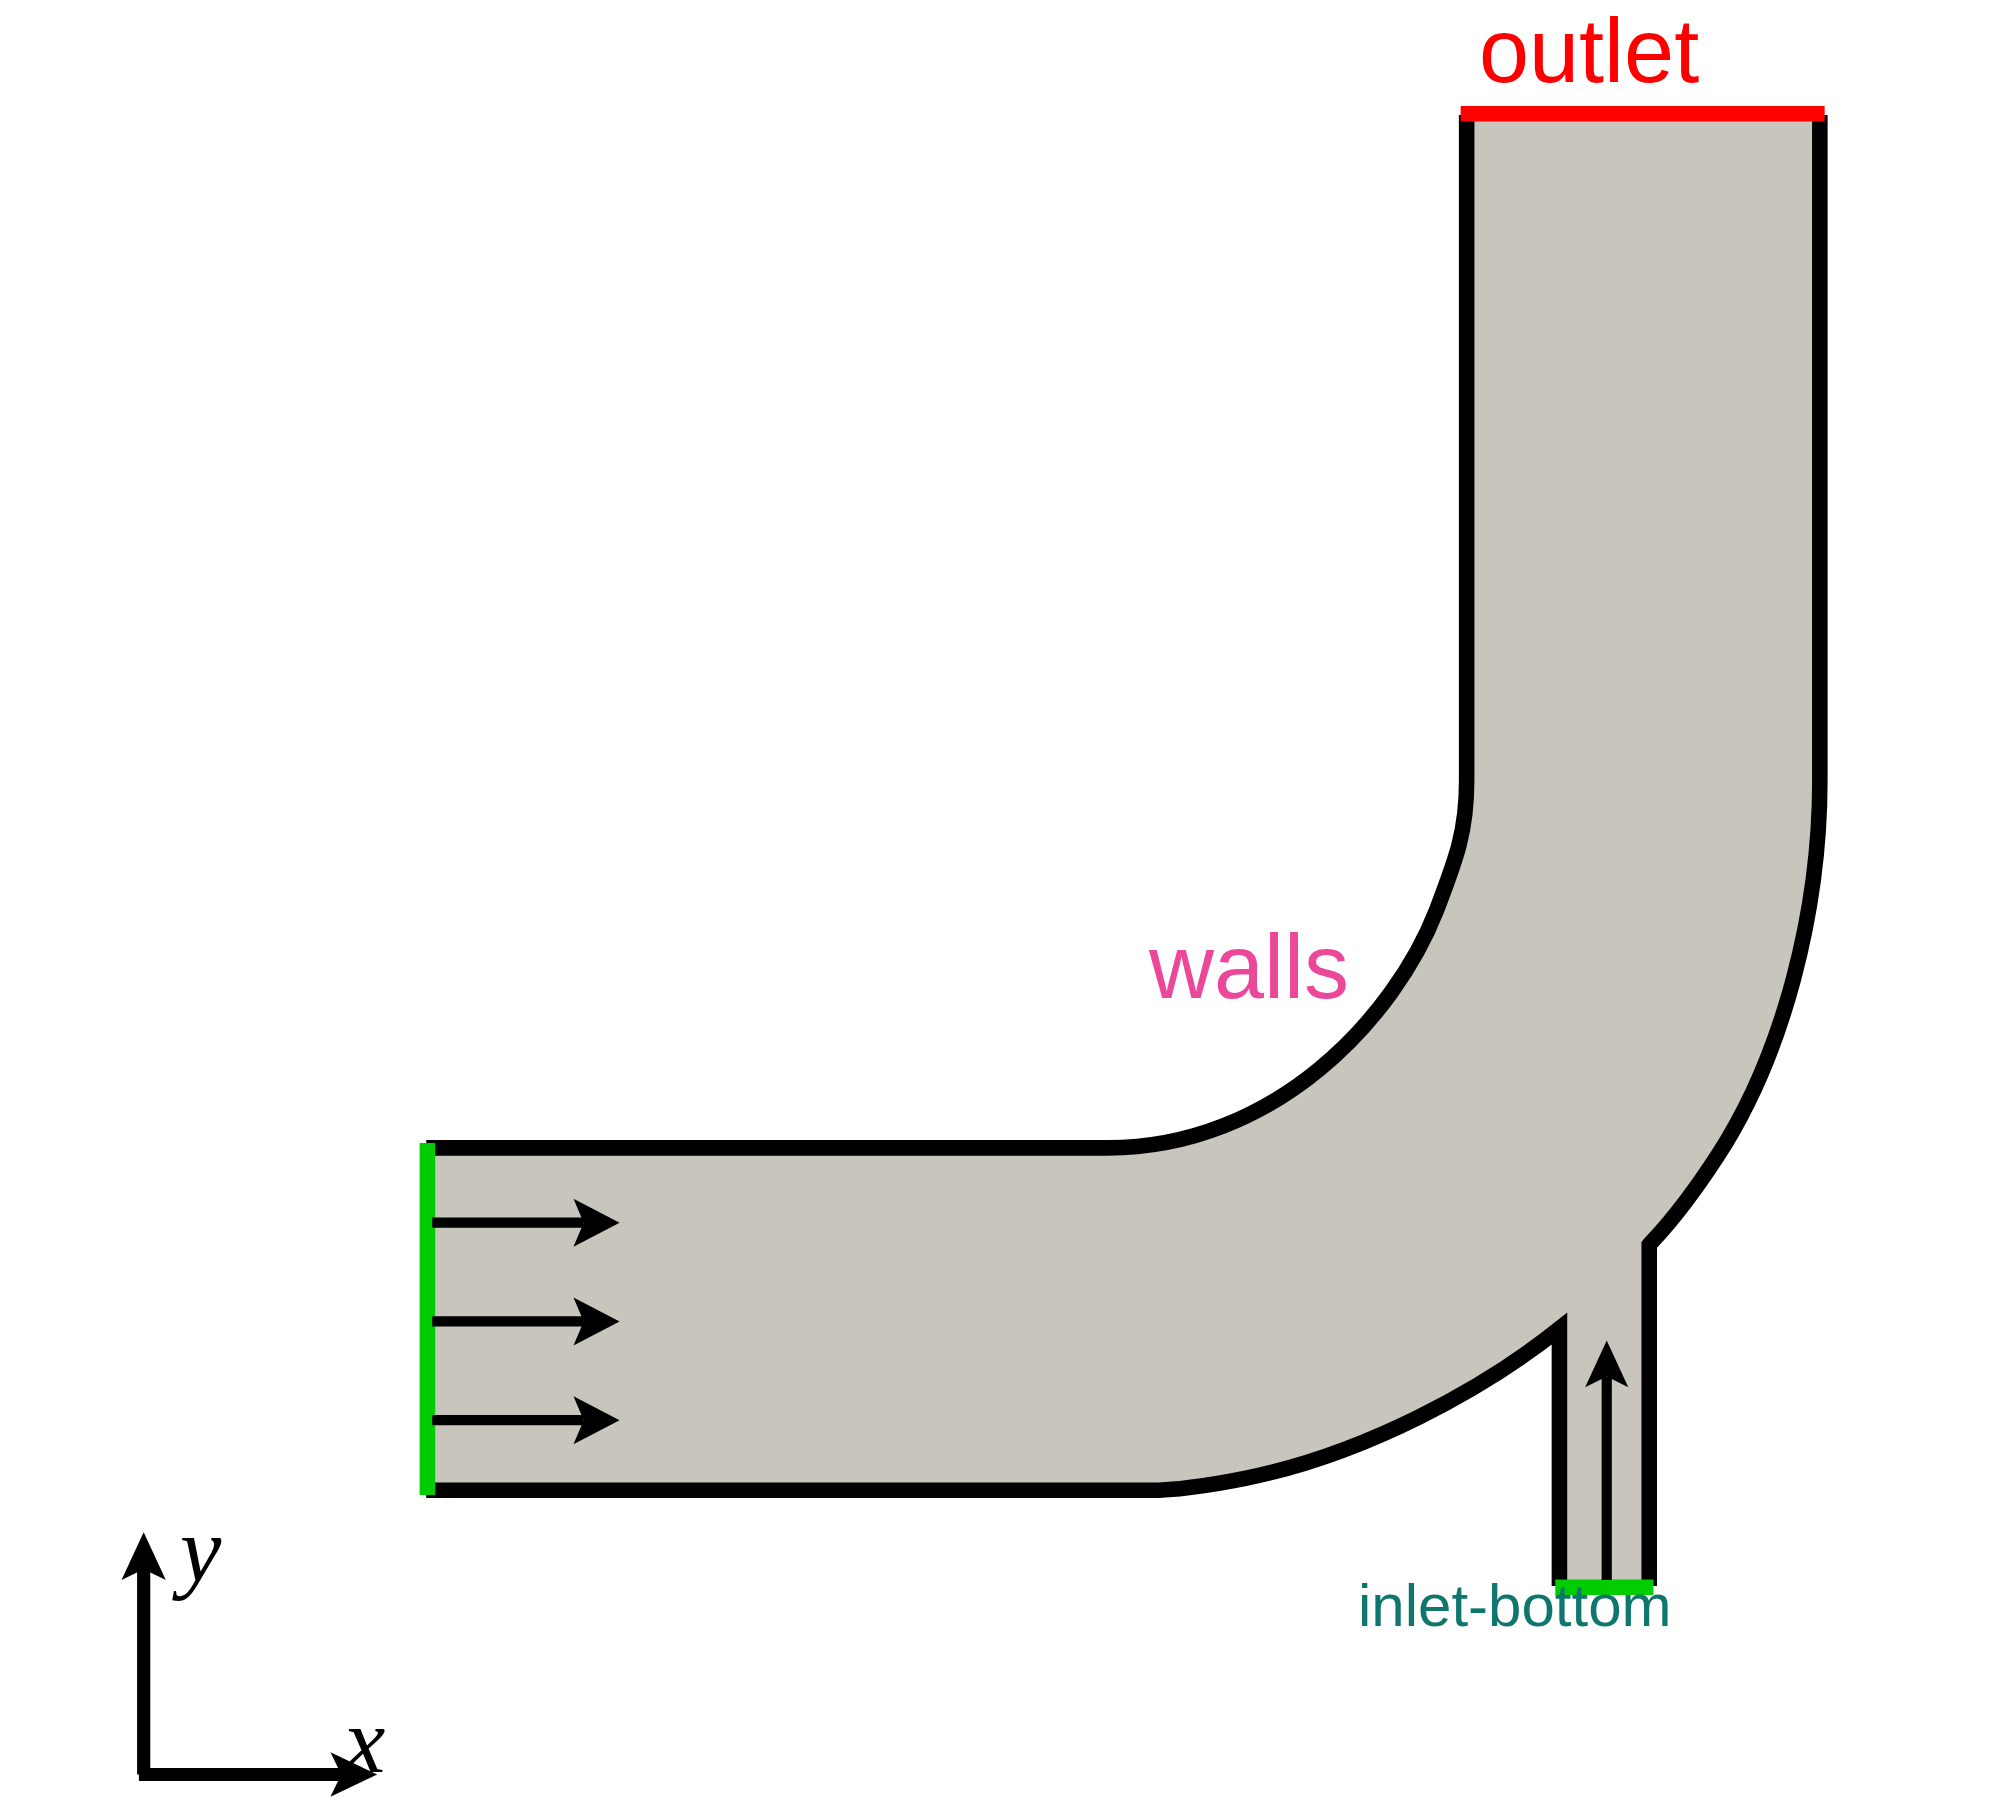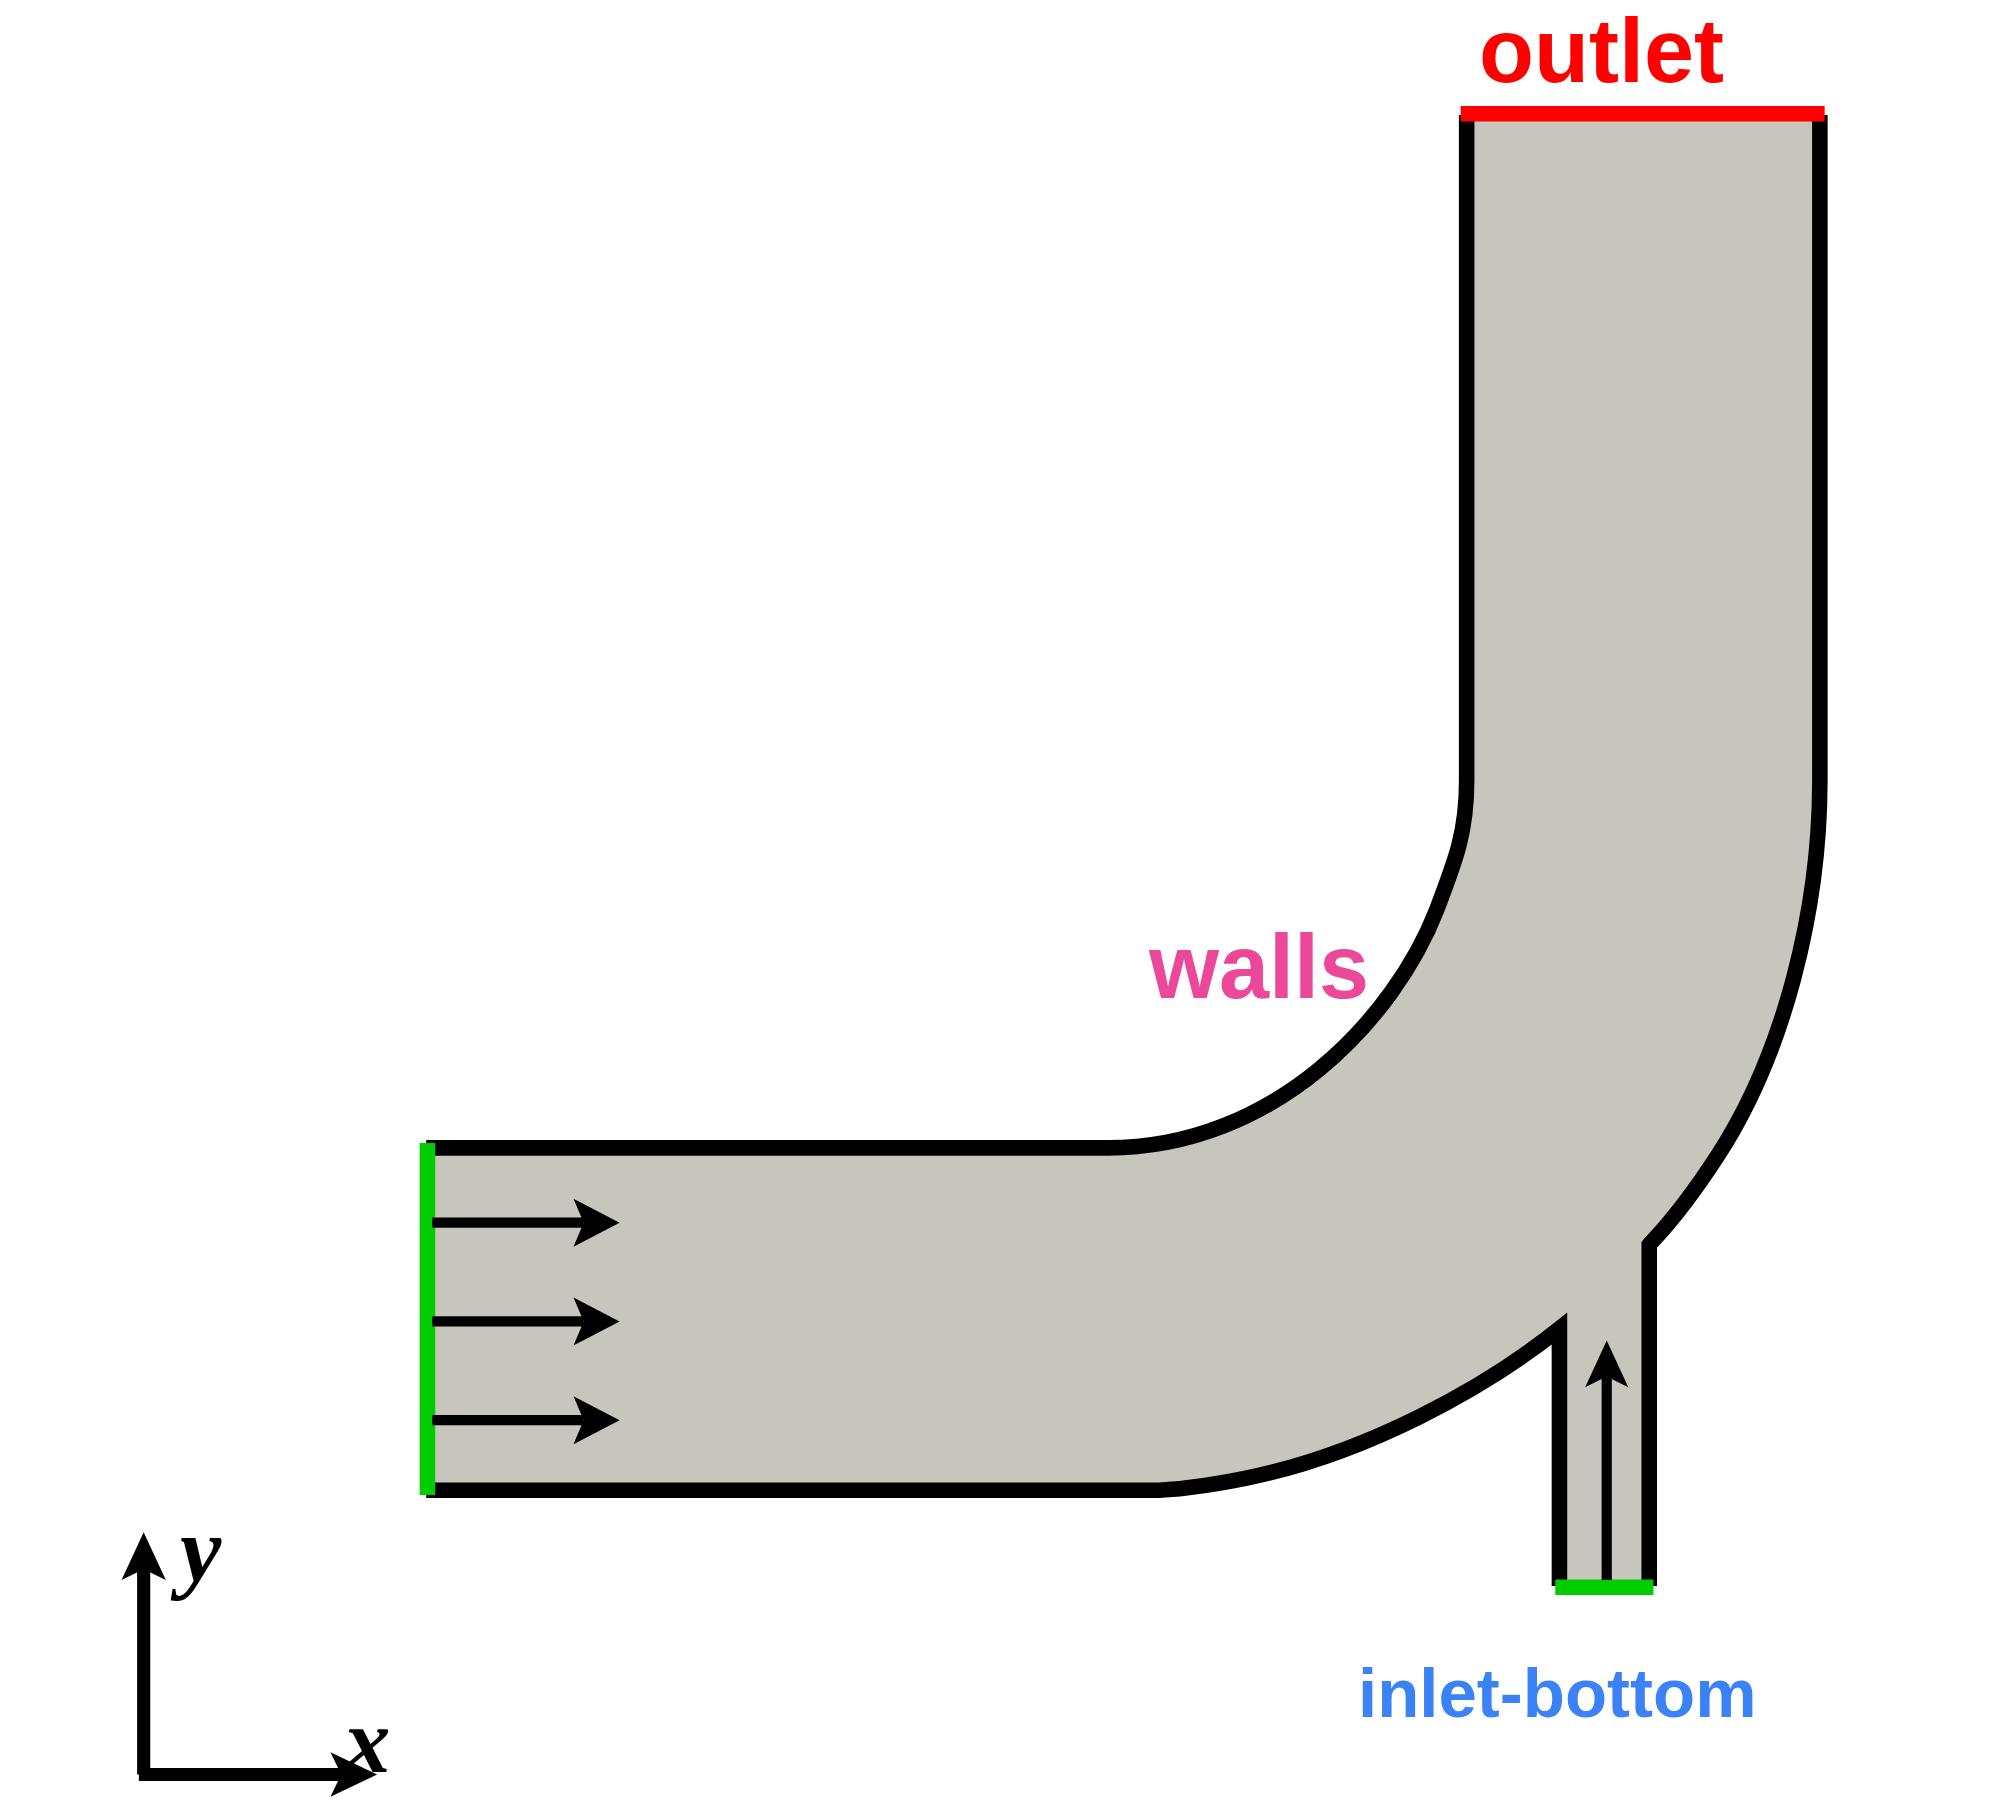--- a/index.html
+++ b/index.html
@@ -11,21 +11,20 @@
     width: 2015px;
     height: 1820px;
     overflow: hidden;
     font-family: "Liberation Sans", sans-serif;
   }
   #diagram-root {
     position: relative;
     width: 2015px;
     height: 1820px;
     background: #ffffff;
-    font-weight: bold;
   }
   #geometry-svg {
     position: absolute;
     left: 0;
     top: 0;
     width: 2015px;
     height: 1820px;
     display: block;
   }
   .label {
@@ -41,23 +40,23 @@
     color: #ff0000;
   }
   #label-inlet-left {
     left: 47px;
     top: 1230px;
     font-size: 90px;
     color: #00cc00;
   }
   #label-inlet-bottom {
     left: 1358px;
-    top: 1659px;
-    font-size: 69px;
-    color: #3b82f6;
+    top: 1576px;
+    font-size: 60px;
+    color: #0f766e;
   }
   #label-walls {
     left: 1149px;
     top: 922px;
     font-size: 90px;
     color: #ec4899;
   }
   #label-axis-y {
     left: 180px;
     top: 1503px;

